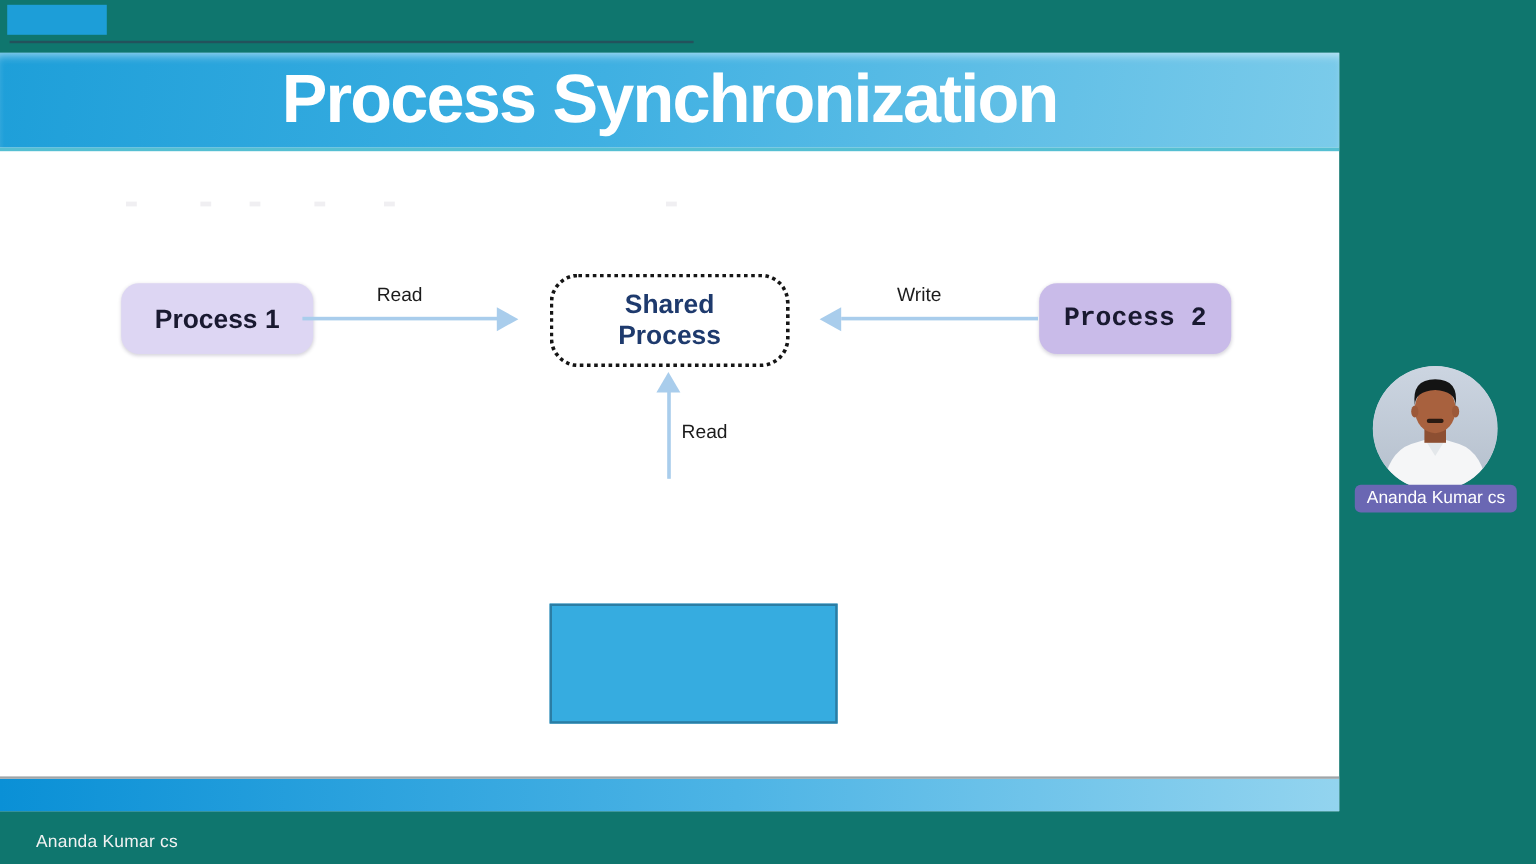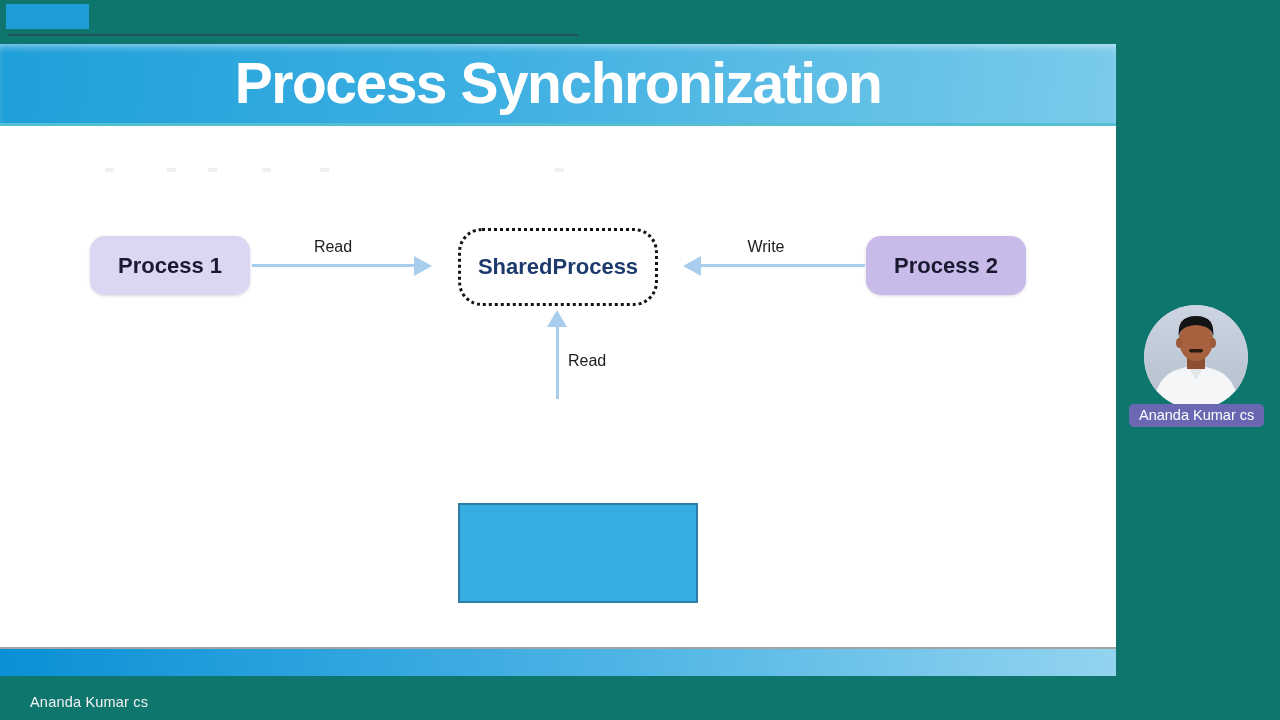--- a/index.html
+++ b/index.html
@@ -72,32 +72,32 @@
   
   .node {
     position: absolute;
     width: 160px; height: 59px;
     border-radius: 15px;
     display: flex; align-items: center; justify-content: center;
     font-size: 22px; font-weight: bold;
     color: #191930;
     box-shadow: 0 1px 3px rgba(40,30,70,0.18);
   }
-  .node-p1 { left: 90px;  top: 192px; background: #ddd6f3; text-align: right; }
-  .node-p2 { left: 866px; top: 192px; background: #c9bbe9; }
+  .node-p1 { left: 101px;  top: 192px; background: #ddd6f3; text-align: right; }
+  .node-p2 { left: 866px; top: 192px; background: #c9bbe9; font-family: Liberation Mono, monospace; }
   .node-p3 { left: 478px; top: 355px; background: #b19ce1; }
 
   .shared-memory {
     position: absolute;
     left: 458px; top: 184px;
     width: 200px; height: 78px;
     border: 3px dotted #151515;
     border-radius: 24px;
     background: #ffffff;
-    display: flex; flex-direction: row; align-items: center; justify-content: center;
+    display: flex; flex-direction: column; align-items: center; justify-content: center;
     font-size: 22px; font-weight: bold; line-height: 26px;
     color: #1e3a6d;
   }
 
   
   .edge-line-h { position: absolute; height: 3px; background: #a9cdec; }
   .edge-line-v { position: absolute; width: 3px;  background: #a9cdec; }
   .head-right {
     position: absolute; width: 0; height: 0;
     border-top: 10px solid transparent;

